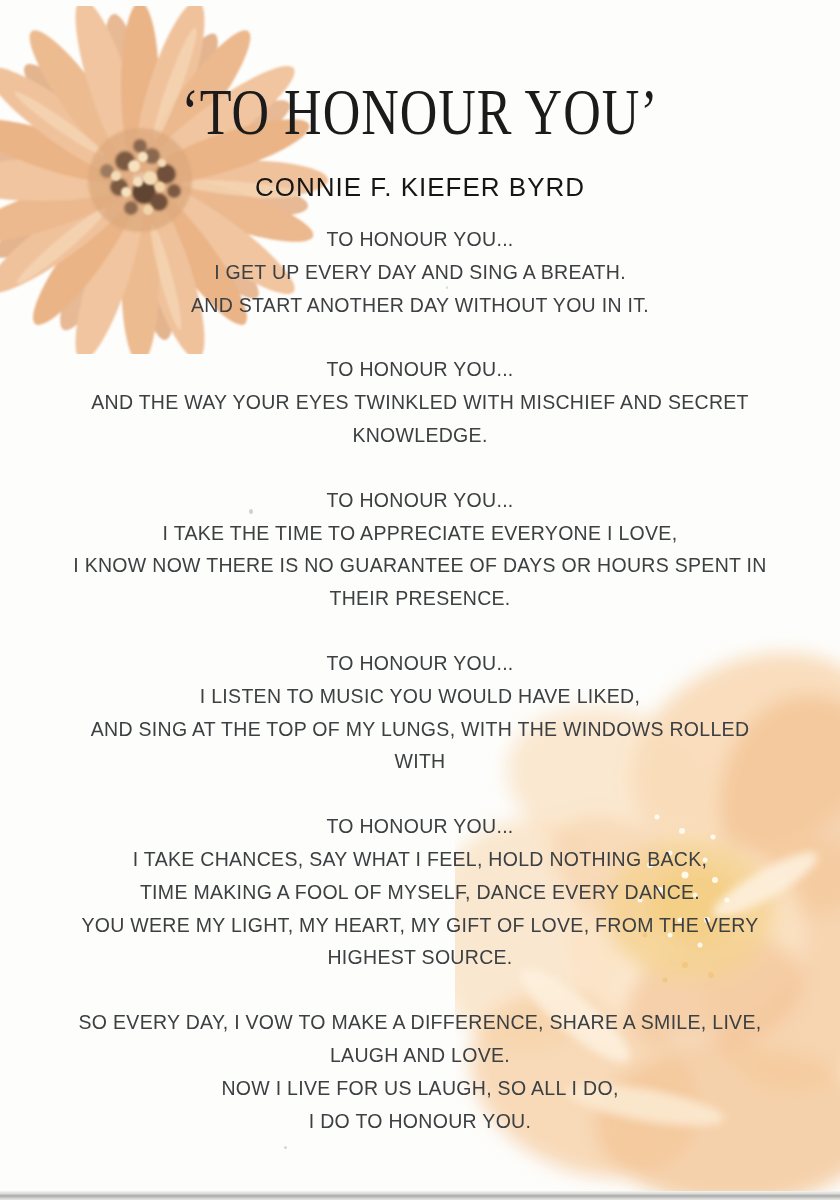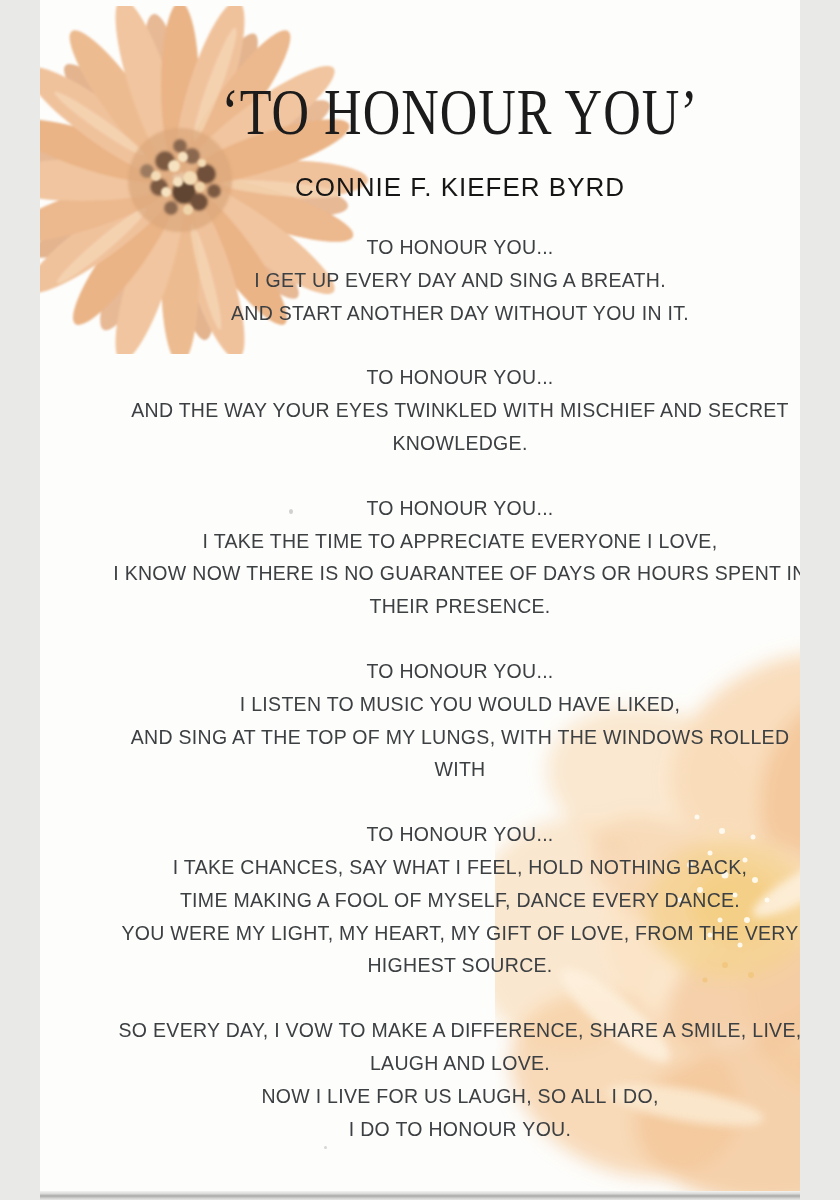--- a/index.html
+++ b/index.html
@@ -1,18 +1,18 @@
 <!DOCTYPE html>
 <html><head>
 <meta charset="utf-8">
 <style>
   html,body { margin:0; padding:0; background:#e9e9e7; }
   .page {
     position:relative;
-    width:760px; height:1200px;
+    width:840px; height:1200px;
     margin:0 auto;
     background:#fdfdfb;
     overflow:hidden;
     font-family:"Liberation Sans", sans-serif;
   }
   .flower { position:absolute; pointer-events:none; }
   .daisy  { left:-8px; top:6px; width:346px; height:348px; }
   .rose   { left:455px; top:635px; width:385px; height:560px; }
 
   .content {
@@ -24,21 +24,21 @@
     font-size:52px; font-weight:400; color:#1b1b1b;
     letter-spacing:1px; line-height:56px;
     transform:scaleY(1.28); transform-origin:center top;
     height:70px; white-space:nowrap;
   }
   .author {
     margin-top:26px;
     font-size:26px; font-weight:400; color:#161616;
     letter-spacing:1px; white-space:nowrap;
   }
-  .poem { margin-top:28px; }
+  .poem { margin-top:20px; }
   .stanza { margin-bottom:32px; }
   .line {
     font-size:19.5px; line-height:32.8px; min-height:32.8px;
     color:#3d4043; letter-spacing:0.3px; white-space:nowrap;
     font-weight:400;
   }
   .speck { position:absolute; background:#9a9a98; border-radius:50%; z-index:3; }
   .speck-1 { left:249px; top:509px; width:4px; height:5px; opacity:.45; }
   .speck-2 { left:284px; top:1146px; width:3px; height:3px; opacity:.4; }
   .speck-3 { left:446px; top:286px; width:2px; height:3px; opacity:.35; }

